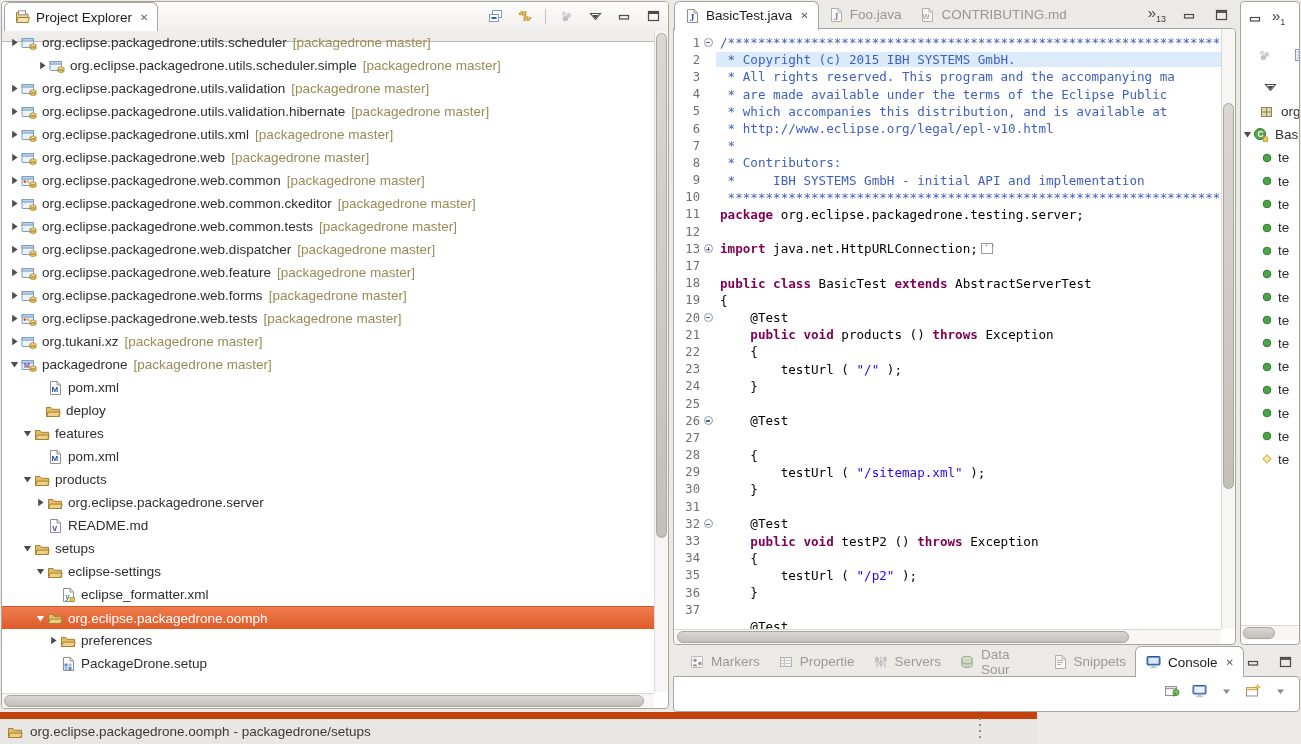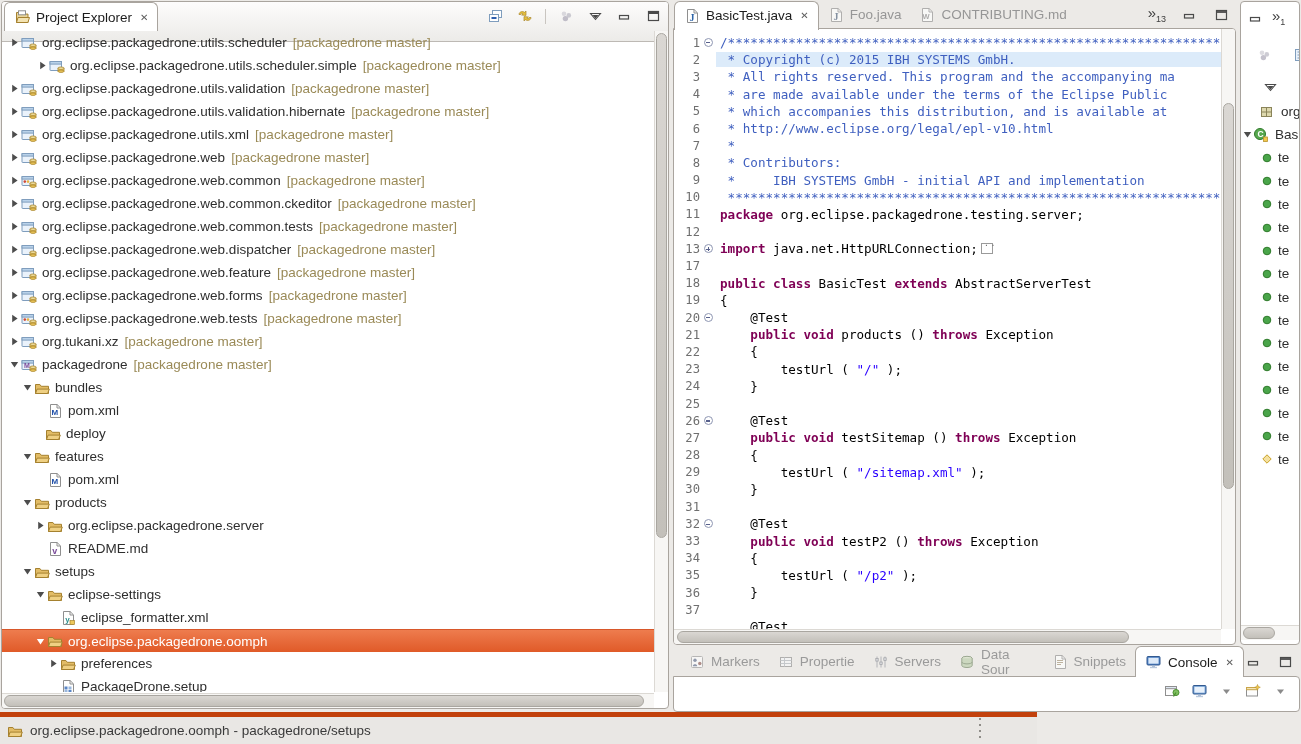--- a/index.html
+++ b/index.html
@@ -57,21 +57,21 @@
 .ol-h3{position:absolute;left:20px;top:76px}
 #ol-items{position:absolute;left:0;top:98px;right:0}
 .orow{height:23.2px;display:flex;align-items:center;white-space:nowrap;color:#2e2e2e}
 
 #bt-tabs{position:absolute;left:680px;top:646px;width:620px;height:31px;display:flex;align-items:center;z-index:2}
 .btab{display:flex;align-items:center;gap:6px;padding:0 9px;height:31px;color:#9a9a9a}
 .btab.active{background:#fff;border:1px solid #a9a49e;border-bottom:none;border-radius:6px 6px 0 0;color:#1c1c1c}
 #con-card{left:673px;top:676px;width:627px;height:36px;border-top-left-radius:0}
 .con-tools{position:absolute;right:10px;top:5px;display:flex;align-items:center;gap:9px}
 
-#status{position:absolute;left:0;top:712px;width:1037px;height:32px;background:#e9e7e4;border-top:5px solid #c2410c;display:flex;align-items:center;gap:7px;padding-left:7px;color:#3a3a3a}
+#status{position:absolute;left:0;top:712px;width:1037px;height:32px;background:#e9e7e4;border-top:7px solid #c2410c;display:flex;align-items:center;gap:7px;padding-left:7px;color:#3a3a3a}
 #drag-dots{position:absolute;left:978px;top:716px;width:4px;height:24px;background-image:radial-gradient(circle,#8f8d88 1px,transparent 1.4px);background-size:4px 6px;background-repeat:repeat-y}
 .icg{filter:grayscale(60%) opacity(.65)}
 </style>
 </head>
 <body>
 
 <div class="card" id="pe-card">
   <div class="pe-header">
     <div class="ptab">
       <span class="ic" id="pe-tab-icon">
@@ -393,34 +393,20 @@
             <rect x="1" y="3.5" width="11.5" height="9" rx=".5" fill="#eaf2fb" stroke="#7f9dbd"></rect>
             <rect x="1" y="3.5" width="11.5" height="2.6" fill="#b9d2ea" stroke="#7f9dbd"></rect>
             <text x="3" y="11" font-size="7" font-weight="bold" fill="#7a4a9a" font-family="Liberation Sans,sans-serif">M</text>
             <rect x="9" y="10.2" width="6" height="3" fill="#edc75a" stroke="#a8852f" stroke-width=".8"></rect>
             <ellipse cx="12" cy="13.2" rx="3" ry="1.2" fill="#edc75a" stroke="#a8852f" stroke-width=".8"></ellipse>
             <ellipse cx="12" cy="10.2" rx="3" ry="1.2" fill="#f7e7a9" stroke="#a8852f" stroke-width=".8"></ellipse>
           </svg>
         </span>
         <span class="lbl">packagedrone</span>
         <span class="dec">[packagedrone master]</span>
-      </div>
-      <div class="trow" style="padding-left: 19px;">
-        <span class="arr">
-          <svg width="9" height="9" viewBox="0 0 9 9">
-            <path d="M.8 2h7.4L4.5 7.6z" fill="#4d4d4d"></path>
-          </svg>
-        </span>
-        <span class="ticon">
-          <svg width="16" height="16" viewBox="0 0 16 16">
-            <path d="M1.5 4.5h4.4l1.4 1.8h7.2v7.2h-13z" fill="#e2bc66" stroke="#a5812f"></path>
-            <path d="M1.5 13.5l1.6-4.4h12.2l-1.7 4.4z" fill="#efd083" stroke="#a5812f"></path>
-          </svg>
-        </span>
-        <span class="lbl">bundles</span>
       </div>
       <div class="trow" style="padding-left: 32px;">
         <span class="arr"></span>
         <span class="ticon">
           <svg width="16" height="16" viewBox="0 0 16 16">
             <path d="M3.5 1.5h6.6l3.4 3.4v9.6h-10z" fill="#fffffe" stroke="#8f8f8f"></path>
             <path d="M10 1.5v3.5h3.5" fill="none" stroke="#8f8f8f"></path>
             <text x="4.6" y="12" font-size="8" font-weight="bold" fill="#1f4fa8" font-family="Liberation Sans,sans-serif">M</text>
           </svg>
         </span>
@@ -656,21 +642,21 @@
       <div class="cl"><span class="num">17</span><span class="fm"></span><span class="ct"></span></div>
       <div class="cl"><span class="num">18</span><span class="fm"></span><span class="ct"><span class="tk">public</span><span class="tp"> </span><span class="tk">class</span><span class="tp"> BasicTest </span><span class="tk">extends</span><span class="tp"> AbstractServerTest</span></span></div>
       <div class="cl"><span class="num">19</span><span class="fm"></span><span class="ct"><span class="tp">{</span></span></div>
       <div class="cl"><span class="num">20</span><span class="fm"><span class="fcirc"></span></span><span class="ct"><span class="tp">    @Test</span></span></div>
       <div class="cl"><span class="num">21</span><span class="fm"></span><span class="ct"><span class="tp">    </span><span class="tk">public</span><span class="tp"> </span><span class="tk">void</span><span class="tp"> products () </span><span class="tk">throws</span><span class="tp"> Exception</span></span></div>
       <div class="cl"><span class="num">22</span><span class="fm"></span><span class="ct"><span class="tp">    {</span></span></div>
       <div class="cl"><span class="num">23</span><span class="fm"></span><span class="ct"><span class="tp">        testUrl ( </span><span class="ts">"/"</span><span class="tp"> );</span></span></div>
       <div class="cl"><span class="num">24</span><span class="fm"></span><span class="ct"><span class="tp">    }</span></span></div>
       <div class="cl"><span class="num">25</span><span class="fm"></span><span class="ct"></span></div>
       <div class="cl"><span class="num">26</span><span class="fm"><span class="fcirc"></span></span><span class="ct"><span class="tp">    @Test</span></span></div>
-      <div class="cl"><span class="num">27</span><span class="fm"></span><span class="ct"><span class="tp">    </span><span class="tk">public</span><span class="tp"> </span><span class="tk">void</span><span class="tp"> testSitemap () </span><span class="tk">throws</span><span class="tp"> Exception</span></span></div>
+      <div class="cl"><span class="num">27</span><span class="fm"></span></div>
       <div class="cl"><span class="num">28</span><span class="fm"></span><span class="ct"><span class="tp">    {</span></span></div>
       <div class="cl"><span class="num">29</span><span class="fm"></span><span class="ct"><span class="tp">        testUrl ( </span><span class="ts">"/sitemap.xml"</span><span class="tp"> );</span></span></div>
       <div class="cl"><span class="num">30</span><span class="fm"></span><span class="ct"><span class="tp">    }</span></span></div>
       <div class="cl"><span class="num">31</span><span class="fm"></span><span class="ct"></span></div>
       <div class="cl"><span class="num">32</span><span class="fm"><span class="fcirc"></span></span><span class="ct"><span class="tp">    @Test</span></span></div>
       <div class="cl"><span class="num">33</span><span class="fm"></span><span class="ct"><span class="tp">    </span><span class="tk">public</span><span class="tp"> </span><span class="tk">void</span><span class="tp"> testP2 () </span><span class="tk">throws</span><span class="tp"> Exception</span></span></div>
       <div class="cl"><span class="num">34</span><span class="fm"></span><span class="ct"><span class="tp">    {</span></span></div>
       <div class="cl"><span class="num">35</span><span class="fm"></span><span class="ct"><span class="tp">        testUrl ( </span><span class="ts">"/p2"</span><span class="tp"> );</span></span></div>
       <div class="cl"><span class="num">36</span><span class="fm"></span><span class="ct"><span class="tp">    }</span></span></div>
       <div class="cl"><span class="num">37</span><span class="fm"></span><span class="ct"></span></div>

